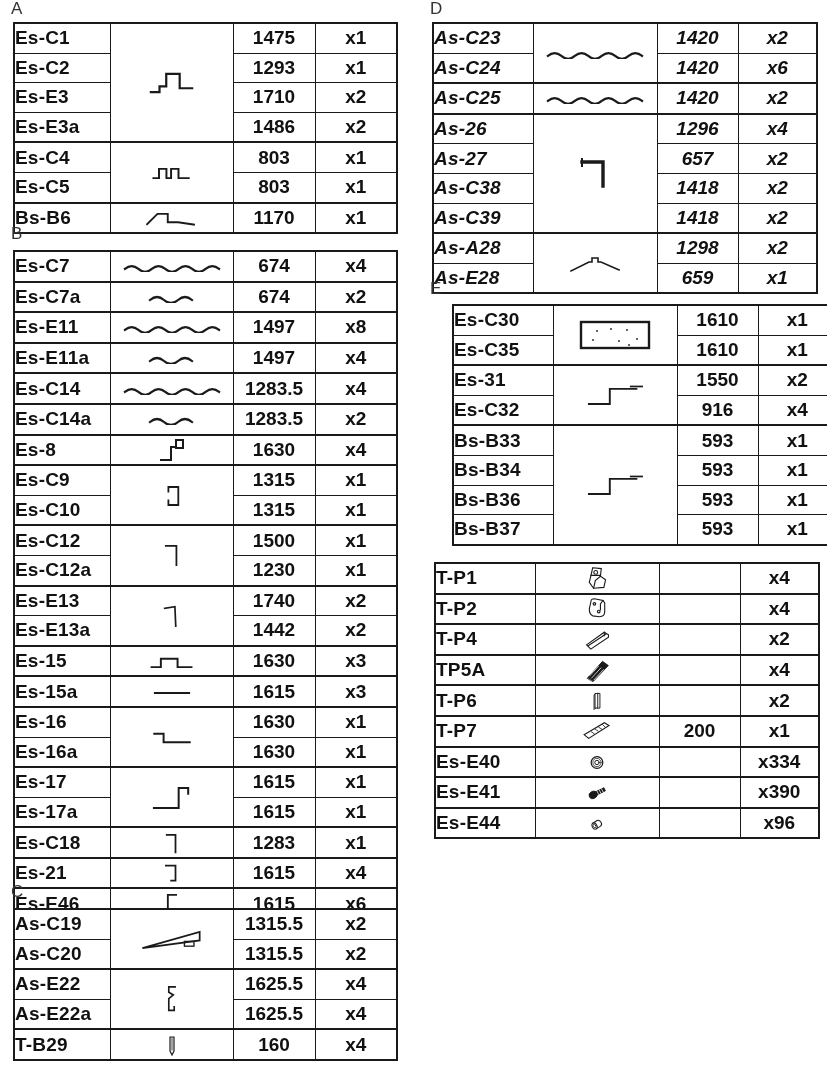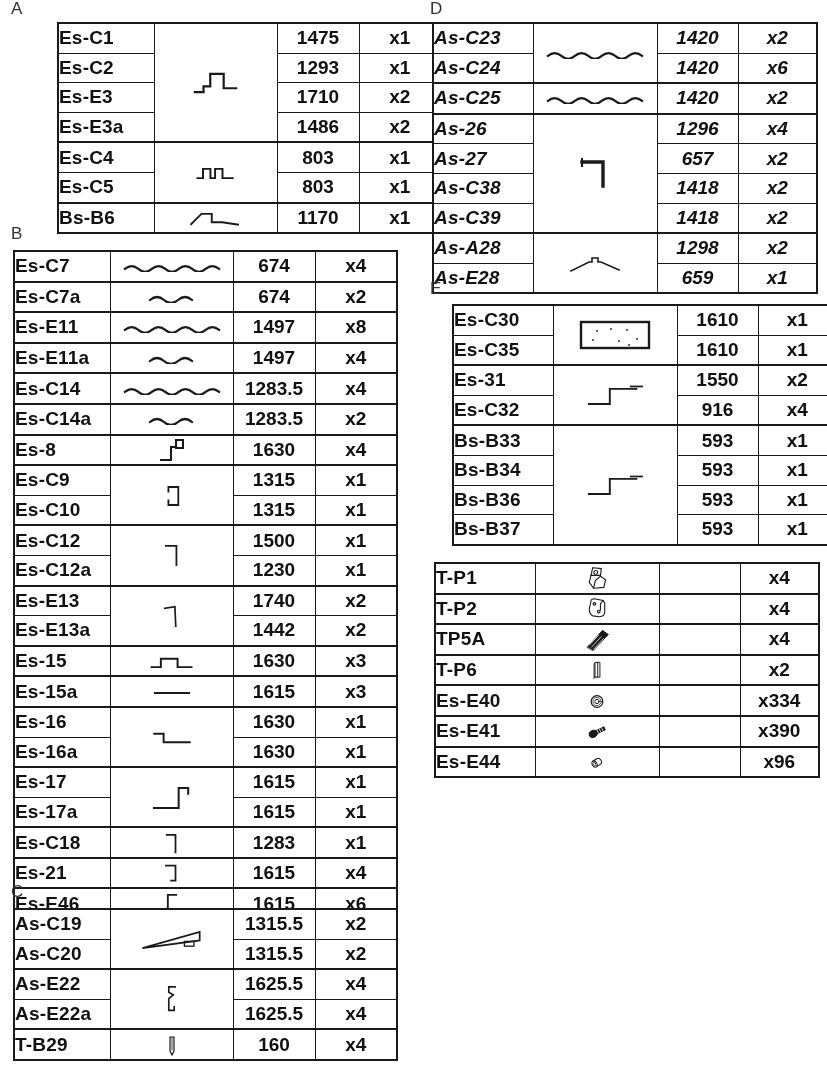--- a/index.html
+++ b/index.html
@@ -14,21 +14,21 @@
   td.code{padding-left:19px;letter-spacing:.2px;white-space:nowrap;}
   td.icon{text-align:center;vertical-align:middle;}
   td.icon svg{display:inline-block;vertical-align:middle;}
   td.num,td.qty{text-align:center;}
 </style>
 </head>
 <body>
 
 <div class="canvas">
     <div class="sec-label" style="left: 11px; top: 0px;">A</div>
-    <table class="sec" style="left: 13px; top: 22px; width: 383px; margin-left: 44px;">
+    <table class="sec" style="left: 13px; top: 22px; width: 383px;">
       <colgroup>
         <col style="width: 96px;">
         <col style="width: 123px;">
         <col style="width: 82px;">
         <col style="width: 82px;">
       </colgroup>
       <tbody>
         <tr>
           <td class="code">Es-C1</td>
           <td class="icon" rowspan="4"><svg width="48" height="25" viewBox="0 0 50 26">
@@ -521,40 +521,62 @@
                 <path d="M8,5 Q8,2 12,2 L22,4 L24,7 L24,17 Q24,23 18,23 L10,22 Q6,20 6,14 Z" fill="#fff"></path>
                 <path d="M22,4 L19,8 L19,15"></path>
                 <circle cx="12" cy="8" r="1.5"></circle>
                 <circle cx="17" cy="17" r="1.5"></circle>
               </g>
             </svg></td>
           <td class="num"></td>
           <td class="qty">x4</td>
         </tr>
         <tr class="grp">
+          <td class="code">T-P4</td>
+          <td class="icon" rowspan="1"><svg width="27" height="24" viewBox="0 0 32 28">
+              <g fill="none" stroke="#1a1a1a" stroke-width="1.3" stroke-linecap="square" stroke-linejoin="miter">
+                <path d="M3,21 L24,6 L29,9 L29,12 L8,26 Z" fill="#fff"></path>
+                <path d="M5,22 L26,8 M24,6 L24,10"></path>
+              </g>
+            </svg></td>
+          <td class="num"></td>
+          <td class="qty">x2</td>
+        </tr>
+        <tr class="grp">
           <td class="code">TP5A</td>
           <td class="icon" rowspan="1"><svg width="27" height="25" viewBox="0 0 32 30">
               <g fill="none" stroke="#1a1a1a" stroke-width="1" stroke-linecap="square" stroke-linejoin="miter">
                 <path d="M4,24 L22,4 L29,9 L11,28 Z" fill="#1a1a1a"></path>
                 <path d="M7,21 L17,10 M9,24 L20,12 M12,26 L23,14" stroke="#fff" stroke-width="0.9"></path>
               </g>
             </svg></td>
           <td class="num"></td>
           <td class="qty">x4</td>
         </tr>
         <tr class="grp">
           <td class="code">T-P6</td>
           <td class="icon" rowspan="1"><svg width="22" height="21" viewBox="0 0 30 28">
               <g fill="none" stroke="#1a1a1a" stroke-width="1.3" stroke-linecap="square" stroke-linejoin="miter">
                 <path d="M13,3 H19 V23 H13 Z" fill="#fff"></path>
                 <path d="M13,3 L11,5 V25 L13,23 M16,3 V23"></path>
               </g>
             </svg></td>
           <td class="num"></td>
           <td class="qty">x2</td>
+        </tr>
+        <tr class="grp">
+          <td class="code">T-P7</td>
+          <td class="icon" rowspan="1"><svg width="30" height="24" viewBox="0 0 32 26">
+              <g fill="none" stroke="#1a1a1a" stroke-width="1.2" stroke-linecap="square" stroke-linejoin="miter">
+                <path d="M2,17 L24,4 L29,7 L7,21 Z" fill="#fff"></path>
+                <path d="M10,14 L13,16 M14,11 L17,13 M18,9 L21,11 M22,6 L25,9" stroke-width="0.9"></path>
+              </g>
+            </svg></td>
+          <td class="num">200</td>
+          <td class="qty">x1</td>
         </tr>
         <tr class="grp">
           <td class="code">Es-E40</td>
           <td class="icon" rowspan="1"><svg width="22" height="19" viewBox="0 0 30 26">
               <g fill="none" stroke="#1a1a1a" stroke-width="1.7" stroke-linecap="square" stroke-linejoin="miter">
                 <circle cx="15" cy="13" r="8"></circle>
                 <circle cx="15" cy="13" r="5.6" stroke-width="1"></circle>
                 <circle cx="15" cy="13" r="3" stroke-width="1.3"></circle>
               </g>
             </svg></td>

